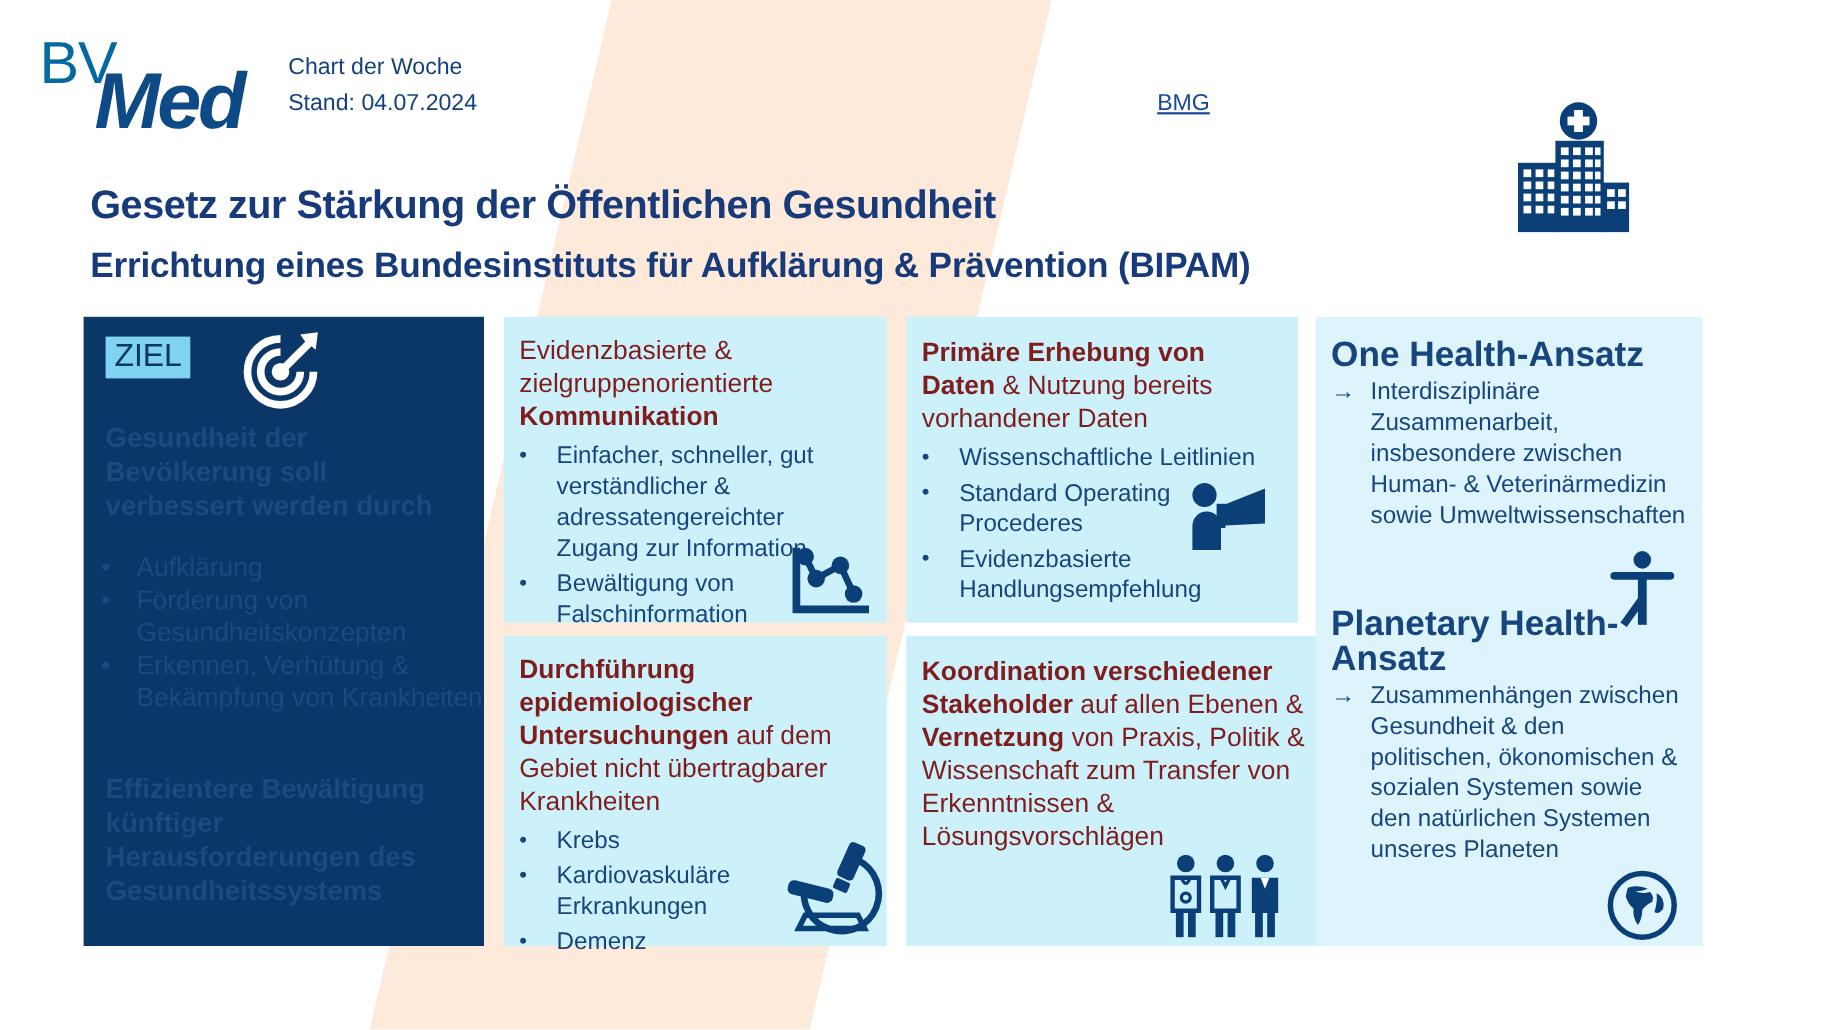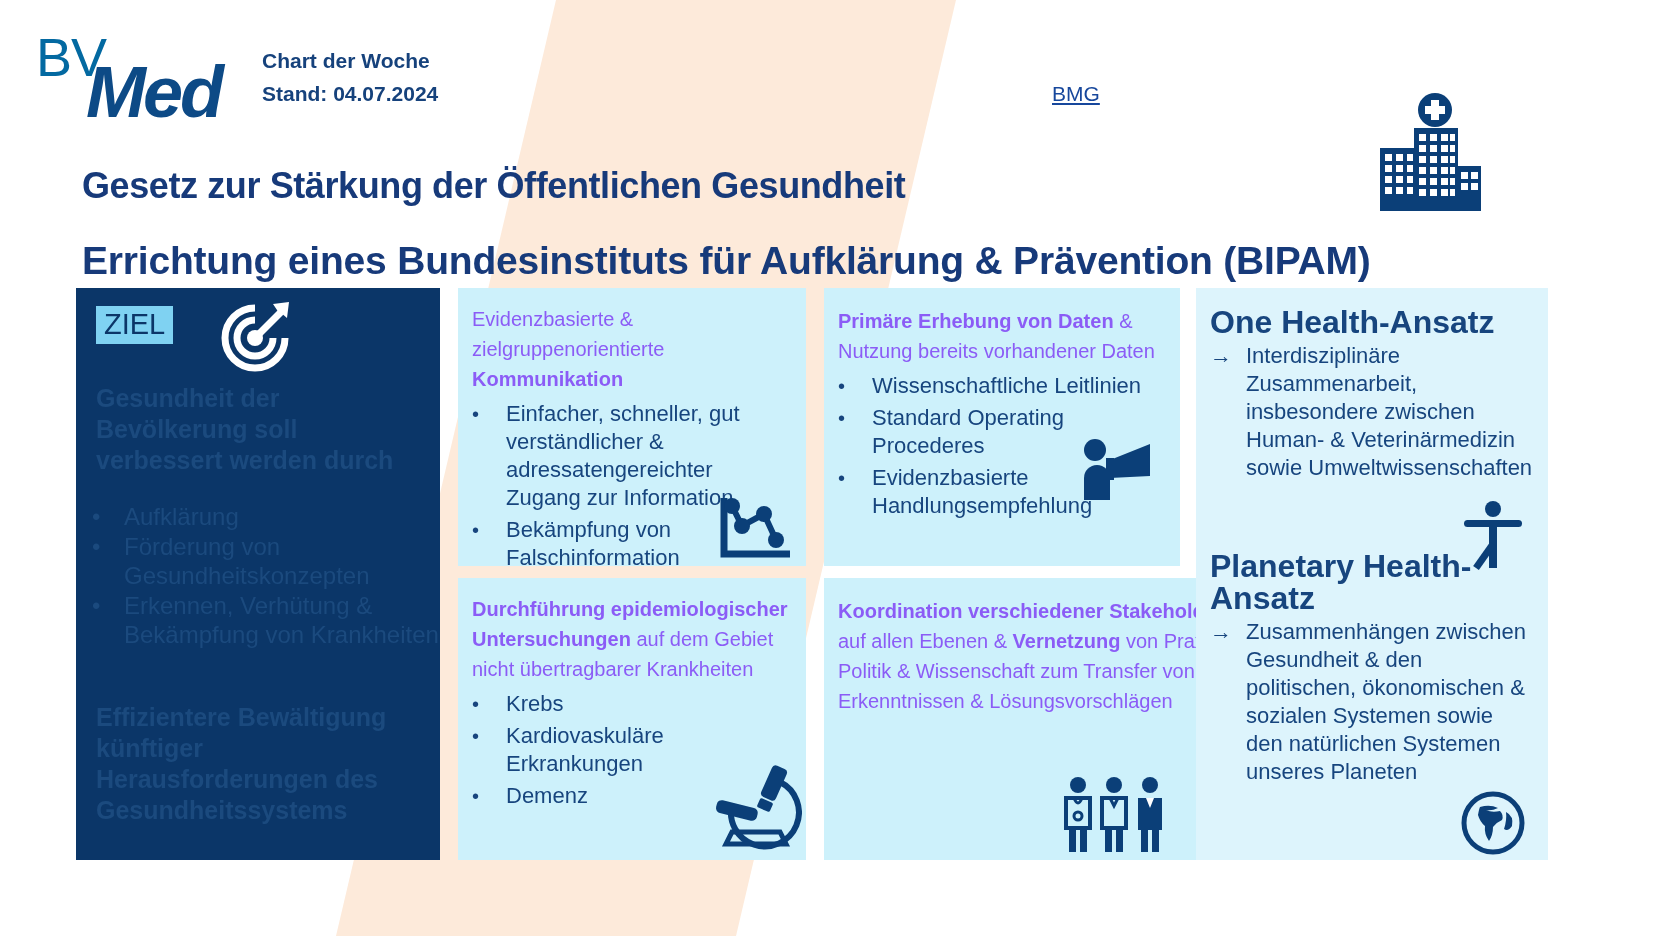--- a/index.html
+++ b/index.html
@@ -27,37 +27,37 @@
     font-family:"Liberation Sans", sans-serif;
   }
   .logo-med{
     position:absolute;left:52px;top:26px;
     font-size:72px;line-height:72px;font-weight:bold;
     font-style:italic;letter-spacing:-3px;color:#0d4a86;
     font-family:"Liberation Sans", sans-serif;
   }
   .chart-meta{
     position:absolute;left:262px;top:44px;
-    font-size:21px;line-height:33px;color:#16427c;font-weight:700;
+    font-size:21px;line-height:33px;color:#16427c;font-weight:400;
   }
   .bmg-link{
     position:absolute;left:1052px;top:82px;
     font-size:21px;color:#17479c;text-decoration:underline;
     cursor:pointer;
   }
   .hospital-icon{position:absolute;left:1374px;top:92px;width:110px;height:125px;}
   .title-main{
     position:absolute;left:82px;top:157px;
     font-size:36px;line-height:58px;font-weight:bold;
     color:#173a7a;letter-spacing:-0.4px;white-space:nowrap;
   }
   .title-sub{
     position:absolute;left:82px;top:222px;
-    font-size:39px;line-height:38px;font-weight:bold;
-    color:#173a7a;letter-spacing:-0.2px;white-space:nowrap;margin-top:20px;
+    font-size:32px;line-height:38px;font-weight:bold;
+    color:#173a7a;letter-spacing:-0.2px;white-space:nowrap;
   }
   
   .board{position:absolute;left:0;top:0;width:1672px;height:936px;z-index:2;padding-left:24px;}
   .panel{position:absolute;box-sizing:border-box;}
   .dark-panel{
     left:76px;top:288px;width:364px;height:572px;
     background:#0b3668;color:#ffffff;padding:18px 20px 0 20px;
   }
   .ziel-badge{
     display:inline-block;background:#7fd2f2;color:#0b3668;
@@ -79,21 +79,21 @@
     position:absolute;left:96px;top:702px;width:340px;
     font-size:25px;line-height:31px;font-weight:bold;
   }
   .cyan{background:#cdf1fb;}
   .cyan-lite{background:#ddf4fc;}
   .c2a{left:458px;top:288px;width:348px;height:278px;padding:16px 14px 0 14px;}
   .c2b{left:458px;top:578px;width:348px;height:282px;padding:16px 14px 0 14px;}
   .c3a{left:824px;top:288px;width:356px;height:278px;padding:18px 14px 0 14px;}
   .c3b{left:824px;top:578px;width:428px;height:282px;padding:18px 14px 0 14px;}
   .c4{left:1196px;top:288px;width:352px;height:572px;padding:18px 14px 0 14px;}
-  .card-title{font-size:20px;line-height:30px;font-weight:400;color:#8b5cf6;}
+  .card-title{font-size:24px;line-height:30px;font-weight:400;color:#7f1d1d;}
   .card-title b{font-weight:bold;}
   .bullets{margin-top:6px;font-size:22px;line-height:28px;color:#17457e;}
   .bullets .li{display:flex;margin-bottom:4px;}
   .bullets .bu{width:34px;flex:none;text-align:left;font-size:20px;}
   .sec-title{font-size:32px;line-height:32px;font-weight:bold;color:#17457e;}
   .arrow-list{margin-top:4px;font-size:22px;line-height:28px;color:#17457e;}
   .arrow-list .li{display:flex;}
   .arrow-list .ar{width:36px;flex:none;}
   .ico{position:absolute;}
   .ico-chart{left:718px;top:492px;width:78px;height:70px;}
@@ -216,21 +216,21 @@
     <div class="card-title">
       <span>Evidenzbasierte &amp; zielgruppenorientierte </span><b>Kommunikation</b>
     </div>
     <div class="bullets">
       <div class="li">
         <span class="bu">•</span>
         <span>Einfacher, schneller, gut verständlicher &amp; adressatengereichter Zugang zur Information</span>
       </div>
       <div class="li">
         <span class="bu">•</span>
-        <span>Bekämpfung von Falschinformation</span>
+        <span>Bewältigung von Falschinformation</span>
       </div>
     </div>
   </div>
 
   <svg class="ico ico-chart" viewBox="0 0 78 70">
     <polyline points="6,6 6,62 72,62" fill="none" stroke="#0b3f78" stroke-width="7"></polyline>
     <polyline points="14,14 24,34 46,22 58,48" fill="none" stroke="#0b3f78" stroke-width="6"></polyline>
     <circle cx="14" cy="14" r="8" fill="#0b3f78"></circle>
     <circle cx="24" cy="34" r="8" fill="#0b3f78"></circle>
     <circle cx="46" cy="22" r="8" fill="#0b3f78"></circle>

